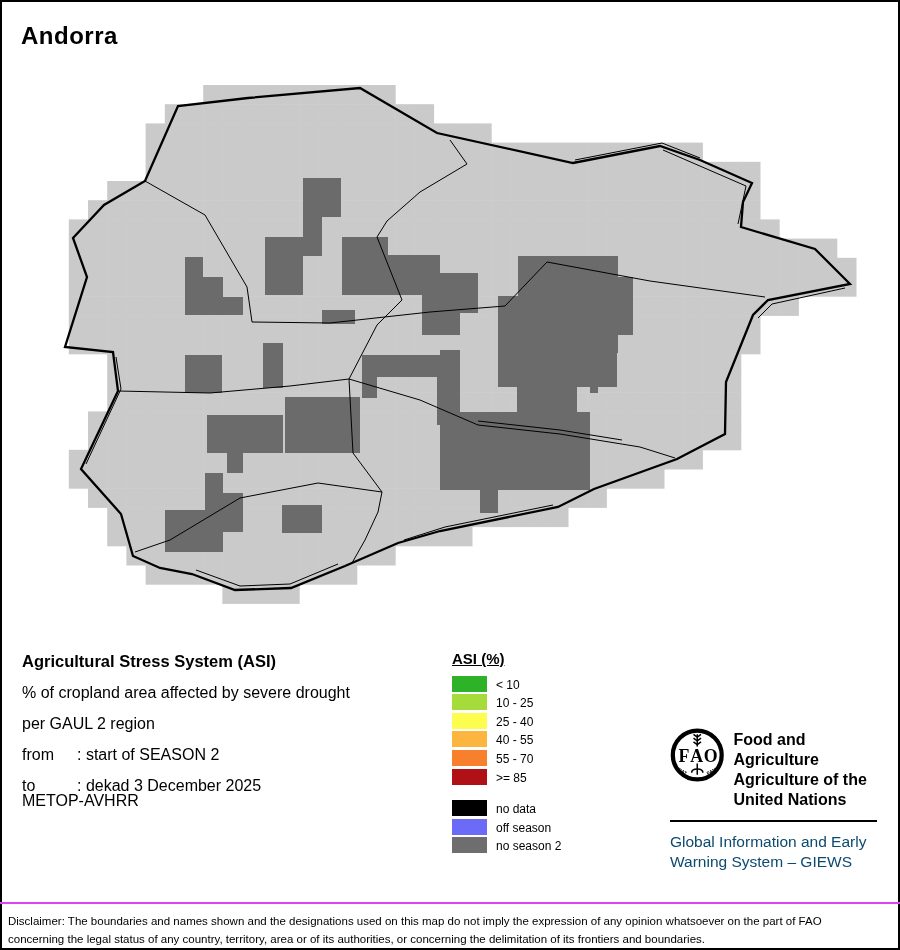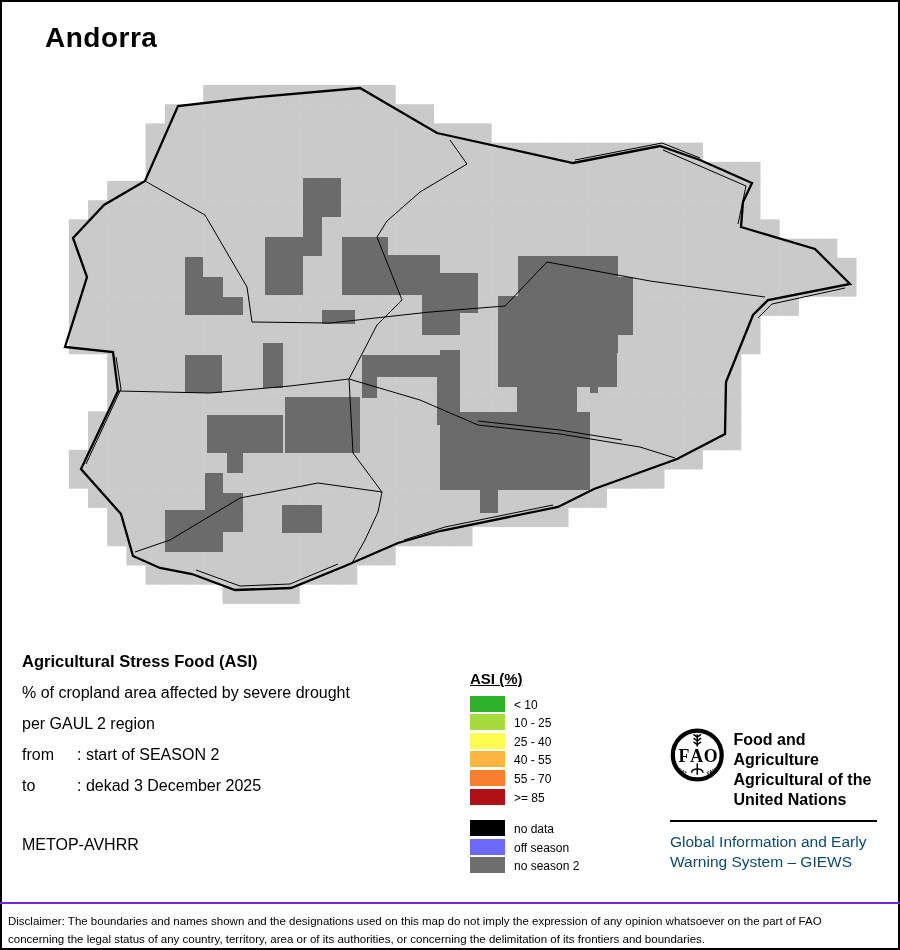--- a/index.html
+++ b/index.html
@@ -1,40 +1,40 @@
 <!DOCTYPE html>
 <html><head>
 <meta charset="utf-8">
 <style>
   html,body{margin:0;padding:0;background:#ffffff;}
   body{width:900px;height:950px;position:relative;overflow:hidden;
        font-family:"Liberation Sans", sans-serif;color:#000;}
   .page-frame{position:absolute;left:0;top:0;width:896px;height:946px;
        border:2px solid #000;pointer-events:none;}
-  .title{position:absolute;left:21px;top:22px;font-size:28px;font-weight:bold;letter-spacing:0.5px;margin-left:24px;}
+  .title{position:absolute;left:21px;top:22px;font-size:24px;font-weight:bold;letter-spacing:0.5px;}
   #map-svg{position:absolute;left:0;top:0;}
   .info-block{position:absolute;left:22px;top:652px;width:430px;font-size:16px;}
   .info-head{font-weight:bold;font-size:16.5px;margin-bottom:13px;}
   .info-line{margin-bottom:13px;}
   .info-kv .lbl{display:inline-block;width:55px;}
-  .src-block{position:absolute;left:22px;top:836px;font-size:16px;}
+  .src-block{position:absolute;left:22px;top:792px;font-size:16px;}
   .src-block div{margin-bottom:13px;}
-  .legend{position:absolute;left:470px;top:650px;width:190px;margin-top:20px;}
+  .legend{position:absolute;left:452px;top:650px;width:190px;}
   .legend-title{font-size:15px;font-weight:bold;text-decoration:underline;margin-bottom:6px;}
   .legend-row{display:flex;align-items:flex-end;height:18.6px;}
   .legend-row .chip{width:35px;height:16px;flex:0 0 35px;}
   .legend-row .lab{font-size:12px;padding-left:9px;white-space:pre;}
   .legend-gap{height:13px;}
   .fao-block{position:absolute;left:670px;top:726px;width:215px;}
   .fao-top{display:flex;align-items:flex-start;}
   .fao-org{font-size:16px;font-weight:bold;line-height:20px;padding-left:9px;padding-top:4px;}
   .fao-rule{border-top:2px solid #000;margin-top:10px;margin-bottom:10px;width:207px;}
   .fao-giews{font-size:15.5px;line-height:20px;color:#0c4a6e;}
   .disclaimer{position:absolute;left:0px;top:902px;width:884px;height:32px;
-      border-top:2px solid #6d28d9;padding:8px 8px 0 8px;font-size:11.5px;line-height:18px;}
+      border-top:2px solid #d946ef;padding:8px 8px 0 8px;font-size:11.5px;line-height:18px;}
 </style>
 </head>
 <body>
 
 <svg id="map-svg" width="900" height="950" viewBox="0 0 900 950">
     <g>
       <rect x="203.2" y="85" width="19.7" height="19.7" fill="#cacaca"></rect>
       <rect x="222.4" y="85" width="19.7" height="19.7" fill="#cacaca"></rect>
       <rect x="241.6" y="85" width="19.7" height="19.7" fill="#cacaca"></rect>
       <rect x="260.79999999999995" y="85" width="19.7" height="19.7" fill="#cacaca"></rect>
@@ -858,21 +858,21 @@
       <polyline points="553,505 445,527 404,540" fill="none" stroke="#000000" stroke-width="1"></polyline>
     </g>
     <polygon points="248,98 360,88 437,133 573,163 660,146 700,160 752,183 743,202 741,227 815,249 850,284 768,300 753,315 726,382 725,434 677,459 594,489 558,507 440,531 398,543 345,566 291,588 235,590 192,574 160,568 133,556 121,514 81,469 118,391 113,352 65,347 87,277 73,238 104,205 145,181 178,106" fill="none" stroke="#000000" stroke-width="2.3"></polygon>
   </svg>
 
 <div class="page-frame"></div>
 
 <div class="title">Andorra</div>
 
 <div class="info-block">
-  <div class="info-head">Agricultural Stress Food (ASI)</div>
+  <div class="info-head">Agricultural Stress System (ASI)</div>
   <div class="info-line">% of cropland area affected by severe drought</div>
   <div class="info-line">per GAUL 2 region</div>
   <div class="info-line info-kv"><span class="lbl">from</span><span>: start of SEASON 2</span></div>
   <div class="info-line info-kv"><span class="lbl">to</span><span>: dekad 3 December 2025</span></div>
 </div>
 
 <div class="src-block">
   <div>METOP-AVHRR</div>
 </div>
 
@@ -932,21 +932,21 @@
         <line x1="29" y1="7" x2="29" y2="20"></line>
         <path d="M29 10 L25 7 M29 10 L33 7 M29 14 L25 11 M29 14 L33 11 M29 18 L25 15 M29 18 L33 15"></path>
         <line x1="29" y1="38" x2="29" y2="50"></line>
         <path d="M29 44 C25 44 23 46 23 48 M29 44 C33 44 35 46 35 48"></path>
       </g>
       <text id="fao-motto-left" x="8" y="47" font-size="5" font-weight="bold" fill="#000" transform="rotate(28 11 45)">FIAT</text>
       <text id="fao-motto-right" x="38" y="48" font-size="5" font-weight="bold" fill="#000" transform="rotate(-28 44 45)">PANIS</text>
     </svg>
     <div class="fao-org">
       <div>Food and Agriculture</div>
-      <div>Agricultural of the</div>
+      <div>Agriculture of the</div>
       <div>United Nations</div>
     </div>
   </div>
   <div class="fao-rule"></div>
   <div class="fao-giews">
     <div>Global Information and Early</div>
     <div>Warning System – GIEWS</div>
   </div>
 </div>
 

